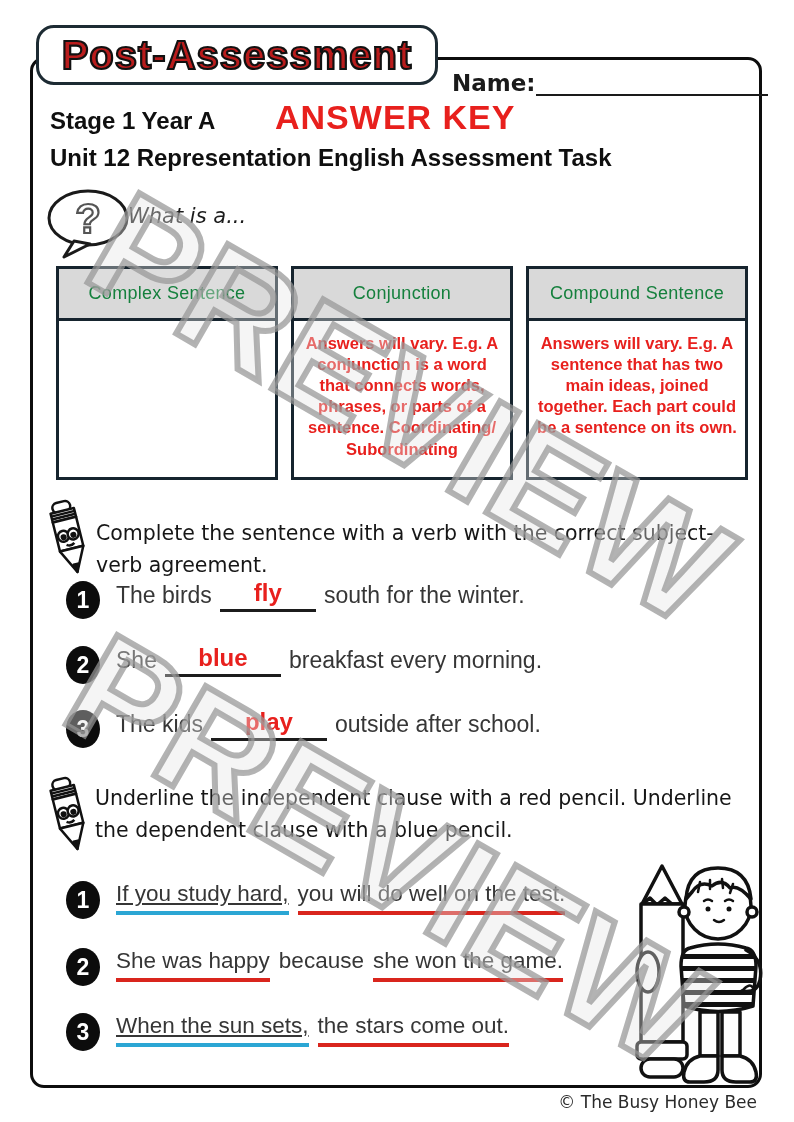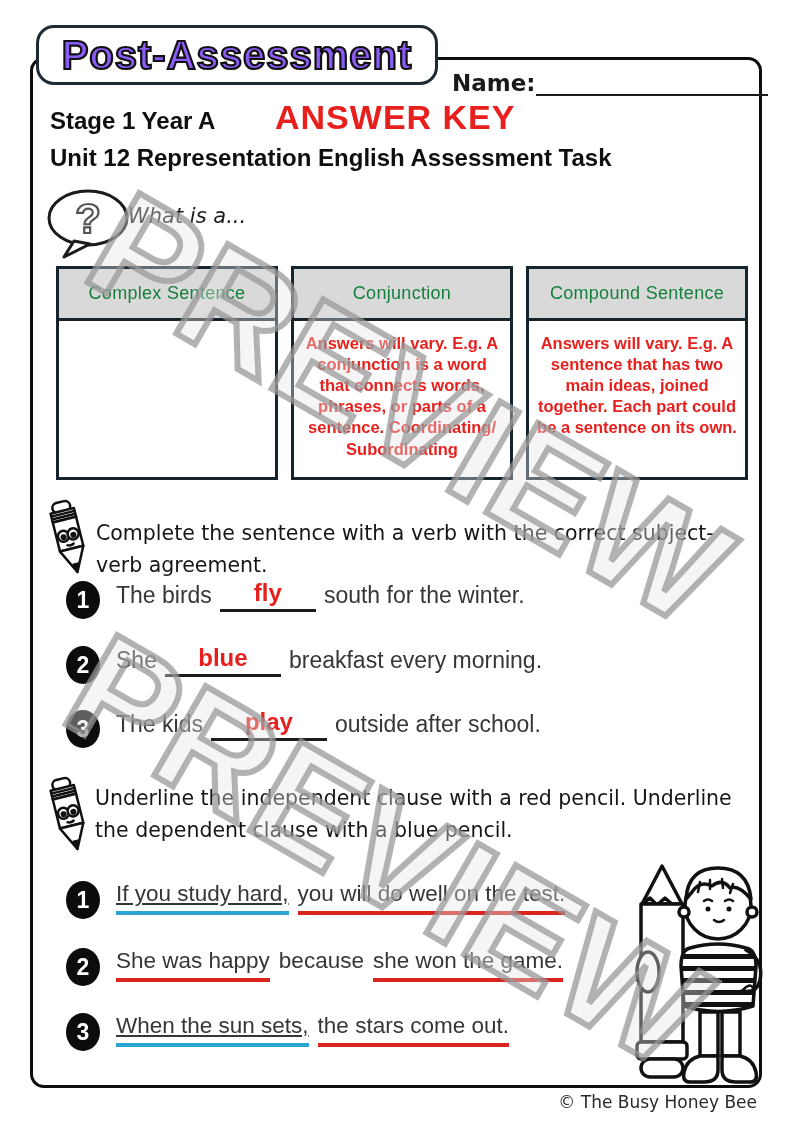--- a/index.html
+++ b/index.html
@@ -15,21 +15,21 @@
     border:3.5px solid #0d0d0d; border-radius:14px;
   }
   
   .title-box {
     position:absolute; left:36px; top:25px; width:402px; height:60px;
     background:#fff; border:3.5px solid #1d2b33; border-radius:18px;
     display:flex; align-items:center; justify-content:center; z-index:2;
   }
   .title-box span {
     font-size:40px; font-weight:800; letter-spacing:1px;
-    color:#8b5cf6; -webkit-text-stroke:2.2px #111;
+    color:#b91c1c; -webkit-text-stroke:2.2px #111;
     text-shadow:0 0 1px #111;
   }
   .name-row { position:absolute; left:452px; top:70px; display:flex; align-items:flex-start; gap:0; }
   .name-label { font-size:23px; font-weight:600; color:#1a1a1a; font-family:"DejaVu Sans", sans-serif; }
   .name-line { display:inline-block; width:232px; border-bottom:2.5px solid #1a1a1a; height:26px; }
 
   .stage { position:absolute; left:50px; top:107px; font-size:24px; font-weight:800; color:#0f0f0f; }
   .answer-key { position:absolute; left:275px; top:98px; font-size:34px; font-weight:800; color:var(--accent-red); letter-spacing:1px; }
   .unit-title { position:absolute; left:50px; top:144px; font-size:24px; font-weight:800; color:#0f0f0f; }
 

